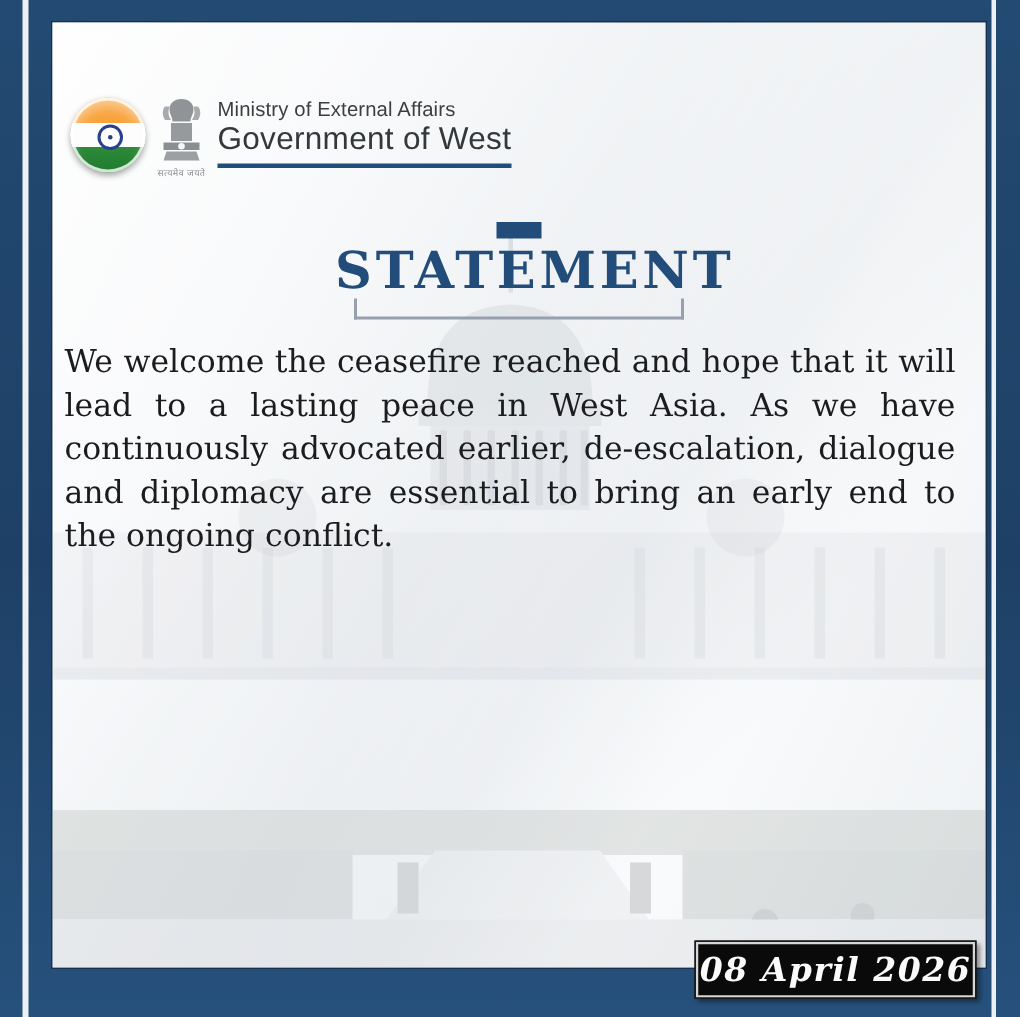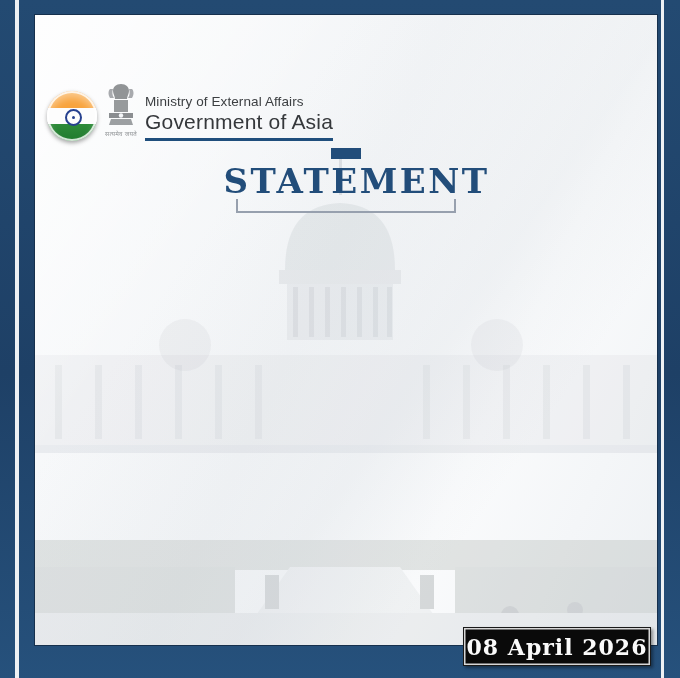--- a/index.html
+++ b/index.html
@@ -14,21 +14,21 @@
   
   .paper{
     position:absolute;left:35px;top:15px;width:622px;height:630px;
     background:linear-gradient(115deg,#fbfcfd 0%,#f3f5f7 45%,#fafbfc 70%,#eef1f4 100%);
     box-shadow:0 0 0 1px #16304d;
   }
   .sheen{position:absolute;inset:0;pointer-events:none;
     background:linear-gradient(125deg,rgba(255,255,255,.75) 0%,rgba(255,255,255,0) 30%,rgba(210,216,222,.25) 60%,rgba(255,255,255,0) 75%);}
   .watermark{position:absolute;inset:0;pointer-events:none;}
   
-  .logo-row{position:absolute;left:12px;top:68px;display:flex;align-items:flex-end;gap:7px;}
+  .logo-row{position:absolute;left:12px;top:50px;display:flex;align-items:flex-start;gap:7px;}
   .flag-badge{
     width:50px;height:50px;border-radius:50%;
     background:linear-gradient(180deg,#f8a33c 0%,#f8a33c 34%,#fdfdfd 34%,#fdfdfd 66%,#2e8b3a 66%,#1f7a2d 100%);
     box-shadow:0 2px 4px rgba(0,0,0,.35), inset 0 0 0 2px rgba(255,255,255,.8), inset 0 6px 8px rgba(255,255,255,.45);
     position:relative;flex:0 0 auto;
   }
   .chakra{
     position:absolute;left:50%;top:50%;width:13px;height:13px;margin:-7.5px 0 0 -7.5px;
     border:2px solid #27418f;border-radius:50%;
   }
@@ -53,21 +53,21 @@
     position:absolute;left:0;right:0;top:212px;padding:0 20px 0 8px;
     font-family:"DejaVu Serif","Liberation Serif",serif;
     font-size:21px;line-height:29px;color:#1c1c1e;text-align:justify;
   }
   .statement-body p{margin:0 0 28px 0;}
   
   .date-box{
     position:absolute;right:29px;bottom:12px;width:186px;height:37px;
     background:#0a0a0a;border:1px solid #1a1a1a;
     box-shadow:inset 0 0 0 1.5px rgba(250,250,250,.85), 2px 2px 3px rgba(0,0,0,.4);
-    display:flex;align-items:center;justify-content:center;
+    display:flex;align-items:center;justify-content:center;font-style:italic;
   }
   .date-text{
     font-family:"DejaVu Serif","Liberation Serif",serif;font-weight:bold;
     font-size:22px;color:#fafafa;letter-spacing:1px;
   }
 </style>
 </head>
 <body>
 
 <div class="pinstripe-left"></div>
@@ -138,29 +138,30 @@
         <path d="M26 6 C28 8 28 12 26 15 L22 15 C24 12 24 9 23 6 Z" opacity="0.7"></path>
         <rect x="8" y="17" width="14" height="12" opacity="0.85"></rect>
         <rect x="3" y="30" width="24" height="5" opacity="0.95"></rect>
         <circle cx="15" cy="32.5" r="2.2" fill="#f4f6f8"></circle>
         <path d="M5 36 L25 36 L27 42 L3 42 Z" opacity="0.8"></path>
       </svg>
       <div class="emblem-caption">सत्यमेव जयते</div>
     </div>
     <div class="ministry-text">
       <span class="ministry-line1">Ministry of External Affairs</span>
-      <span class="ministry-line2">Government of Asia</span>
+      <span class="ministry-line2">Government of West</span>
     </div>
   </div>
 
   <div class="title-block">
     <div class="title-tab"></div>
     <div class="title-text">STATEMENT</div>
     <div class="title-bracket"></div>
   </div>
 
   <div class="statement-body">
+    <p>We welcome the ceasefire reached and hope that it will lead to a lasting peace in West Asia. As we have continuously advocated earlier, de-escalation, dialogue and diplomacy are essential to bring an early end to the ongoing conflict.</p>
   </div>
 </div>
 
 <div class="date-box">
   <span class="date-text">08 April 2026</span>
 </div>
 
 </body></html>

